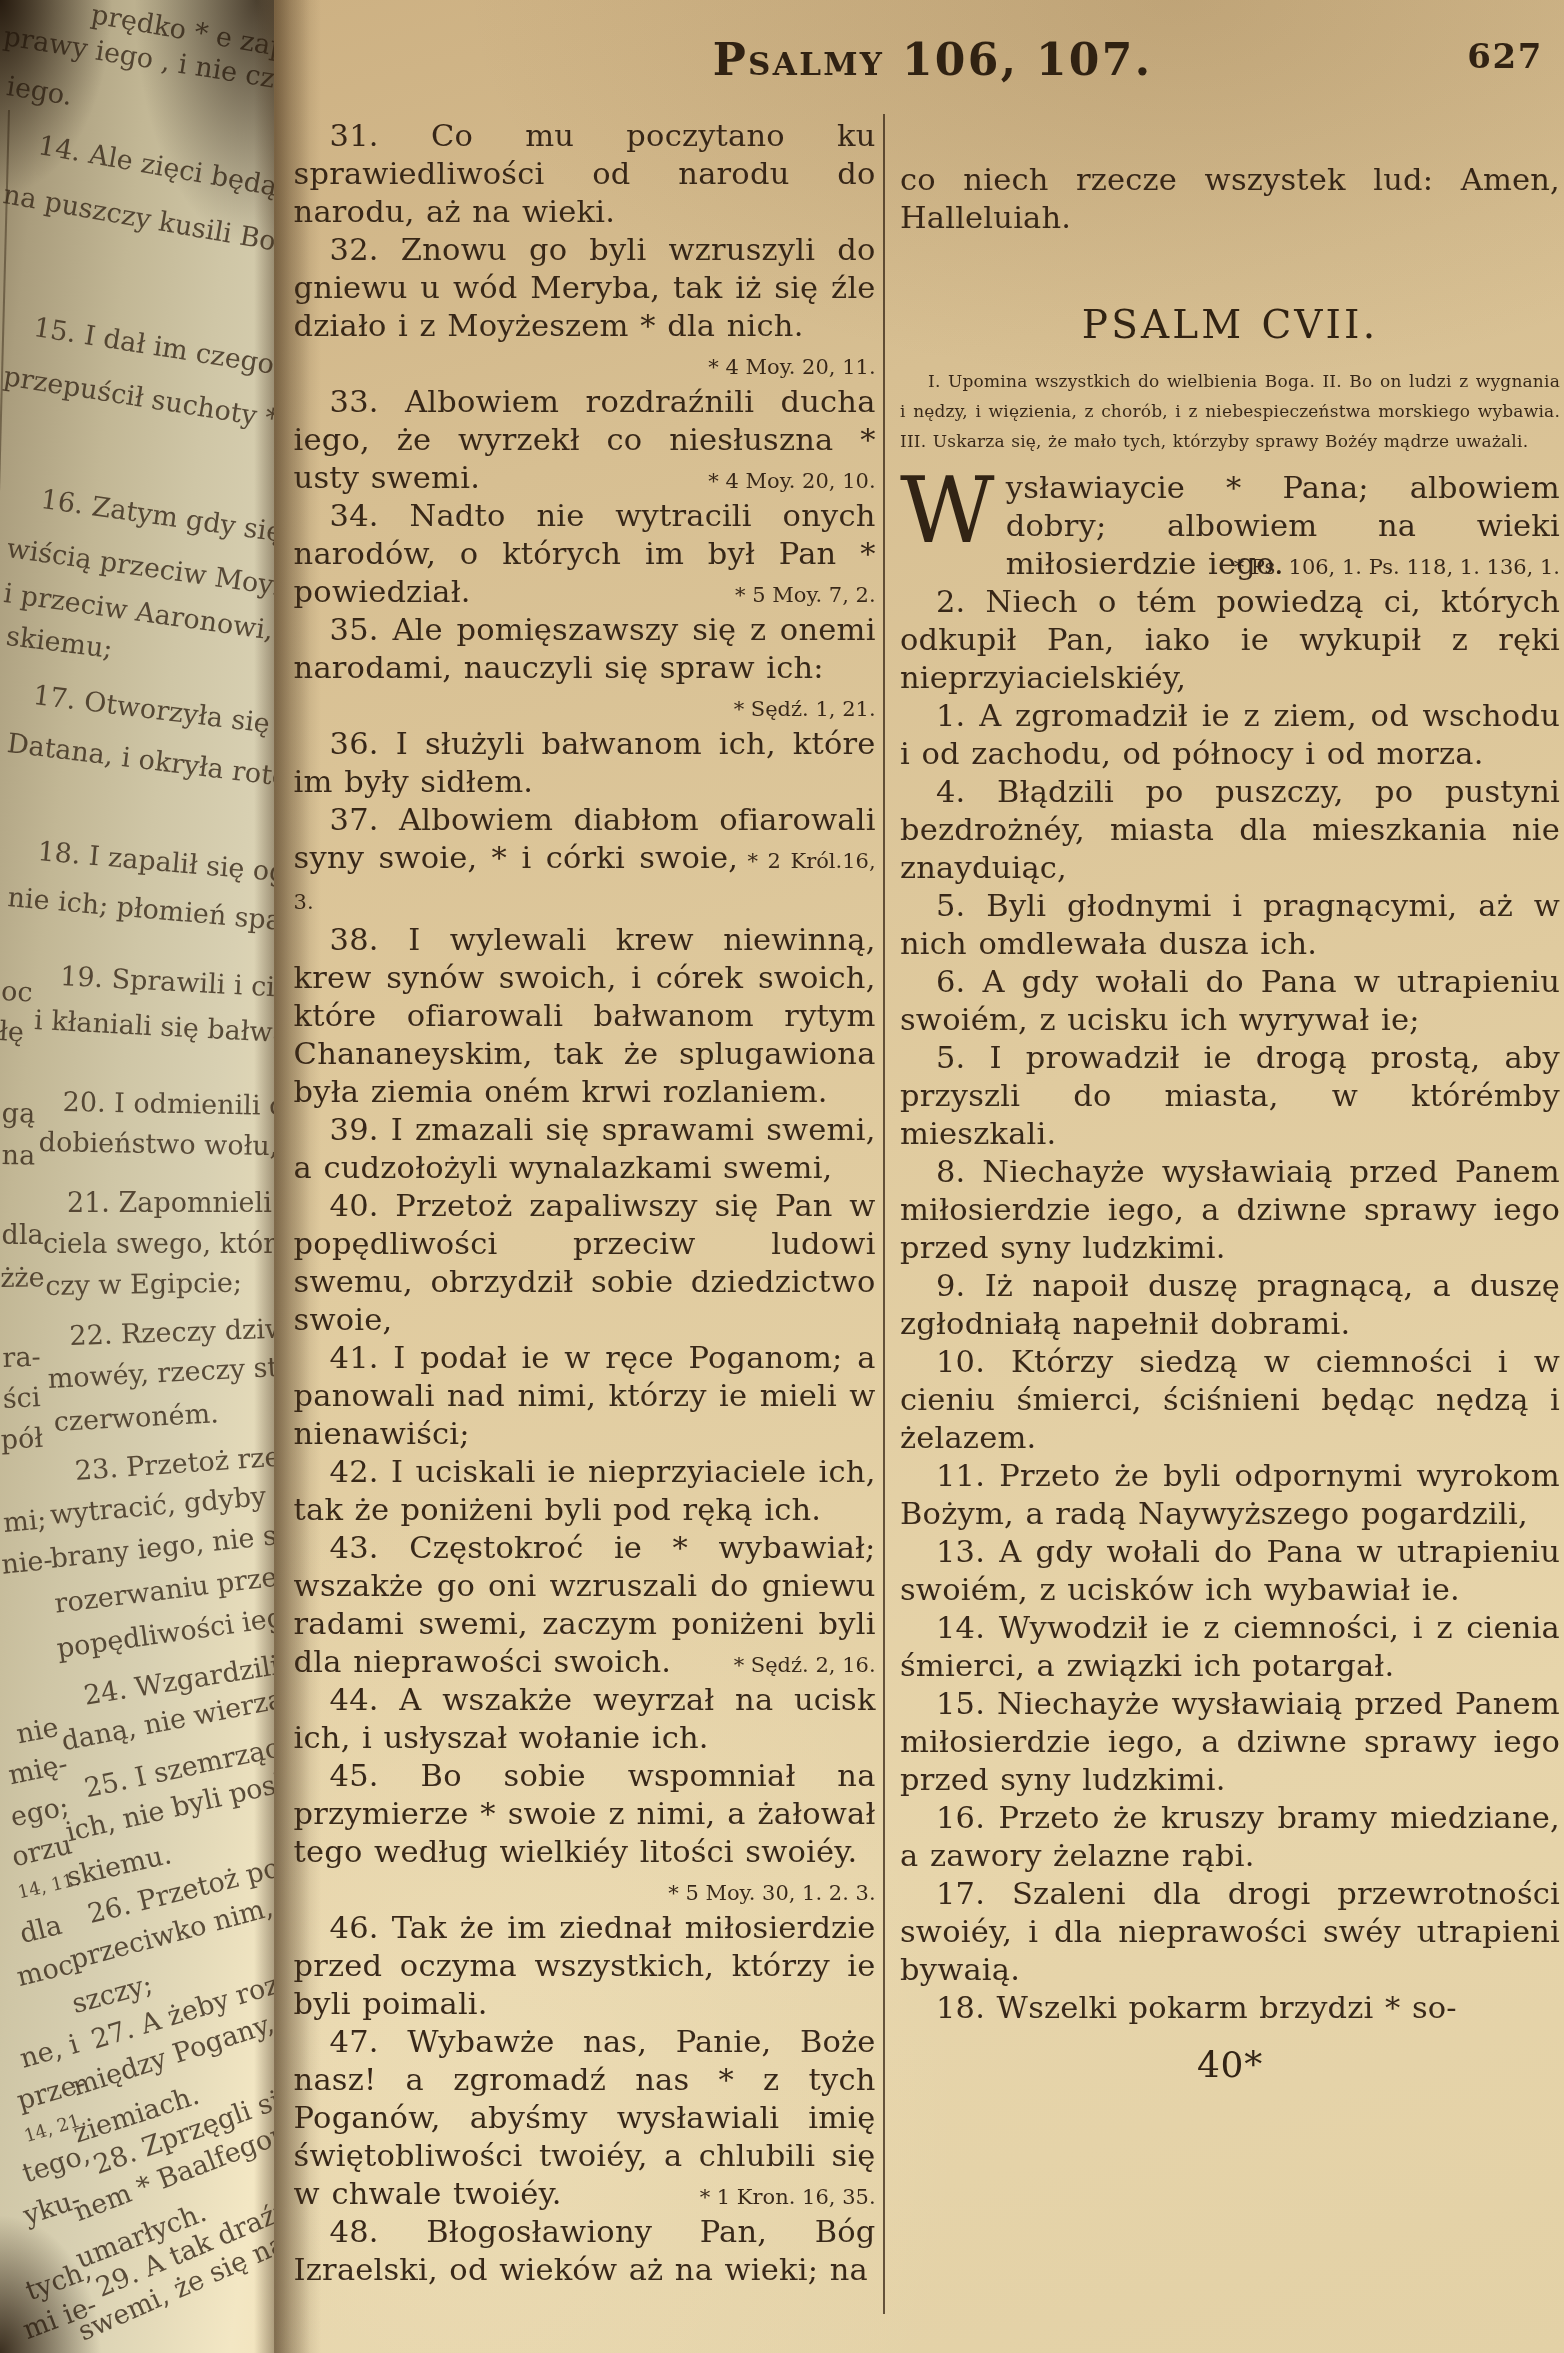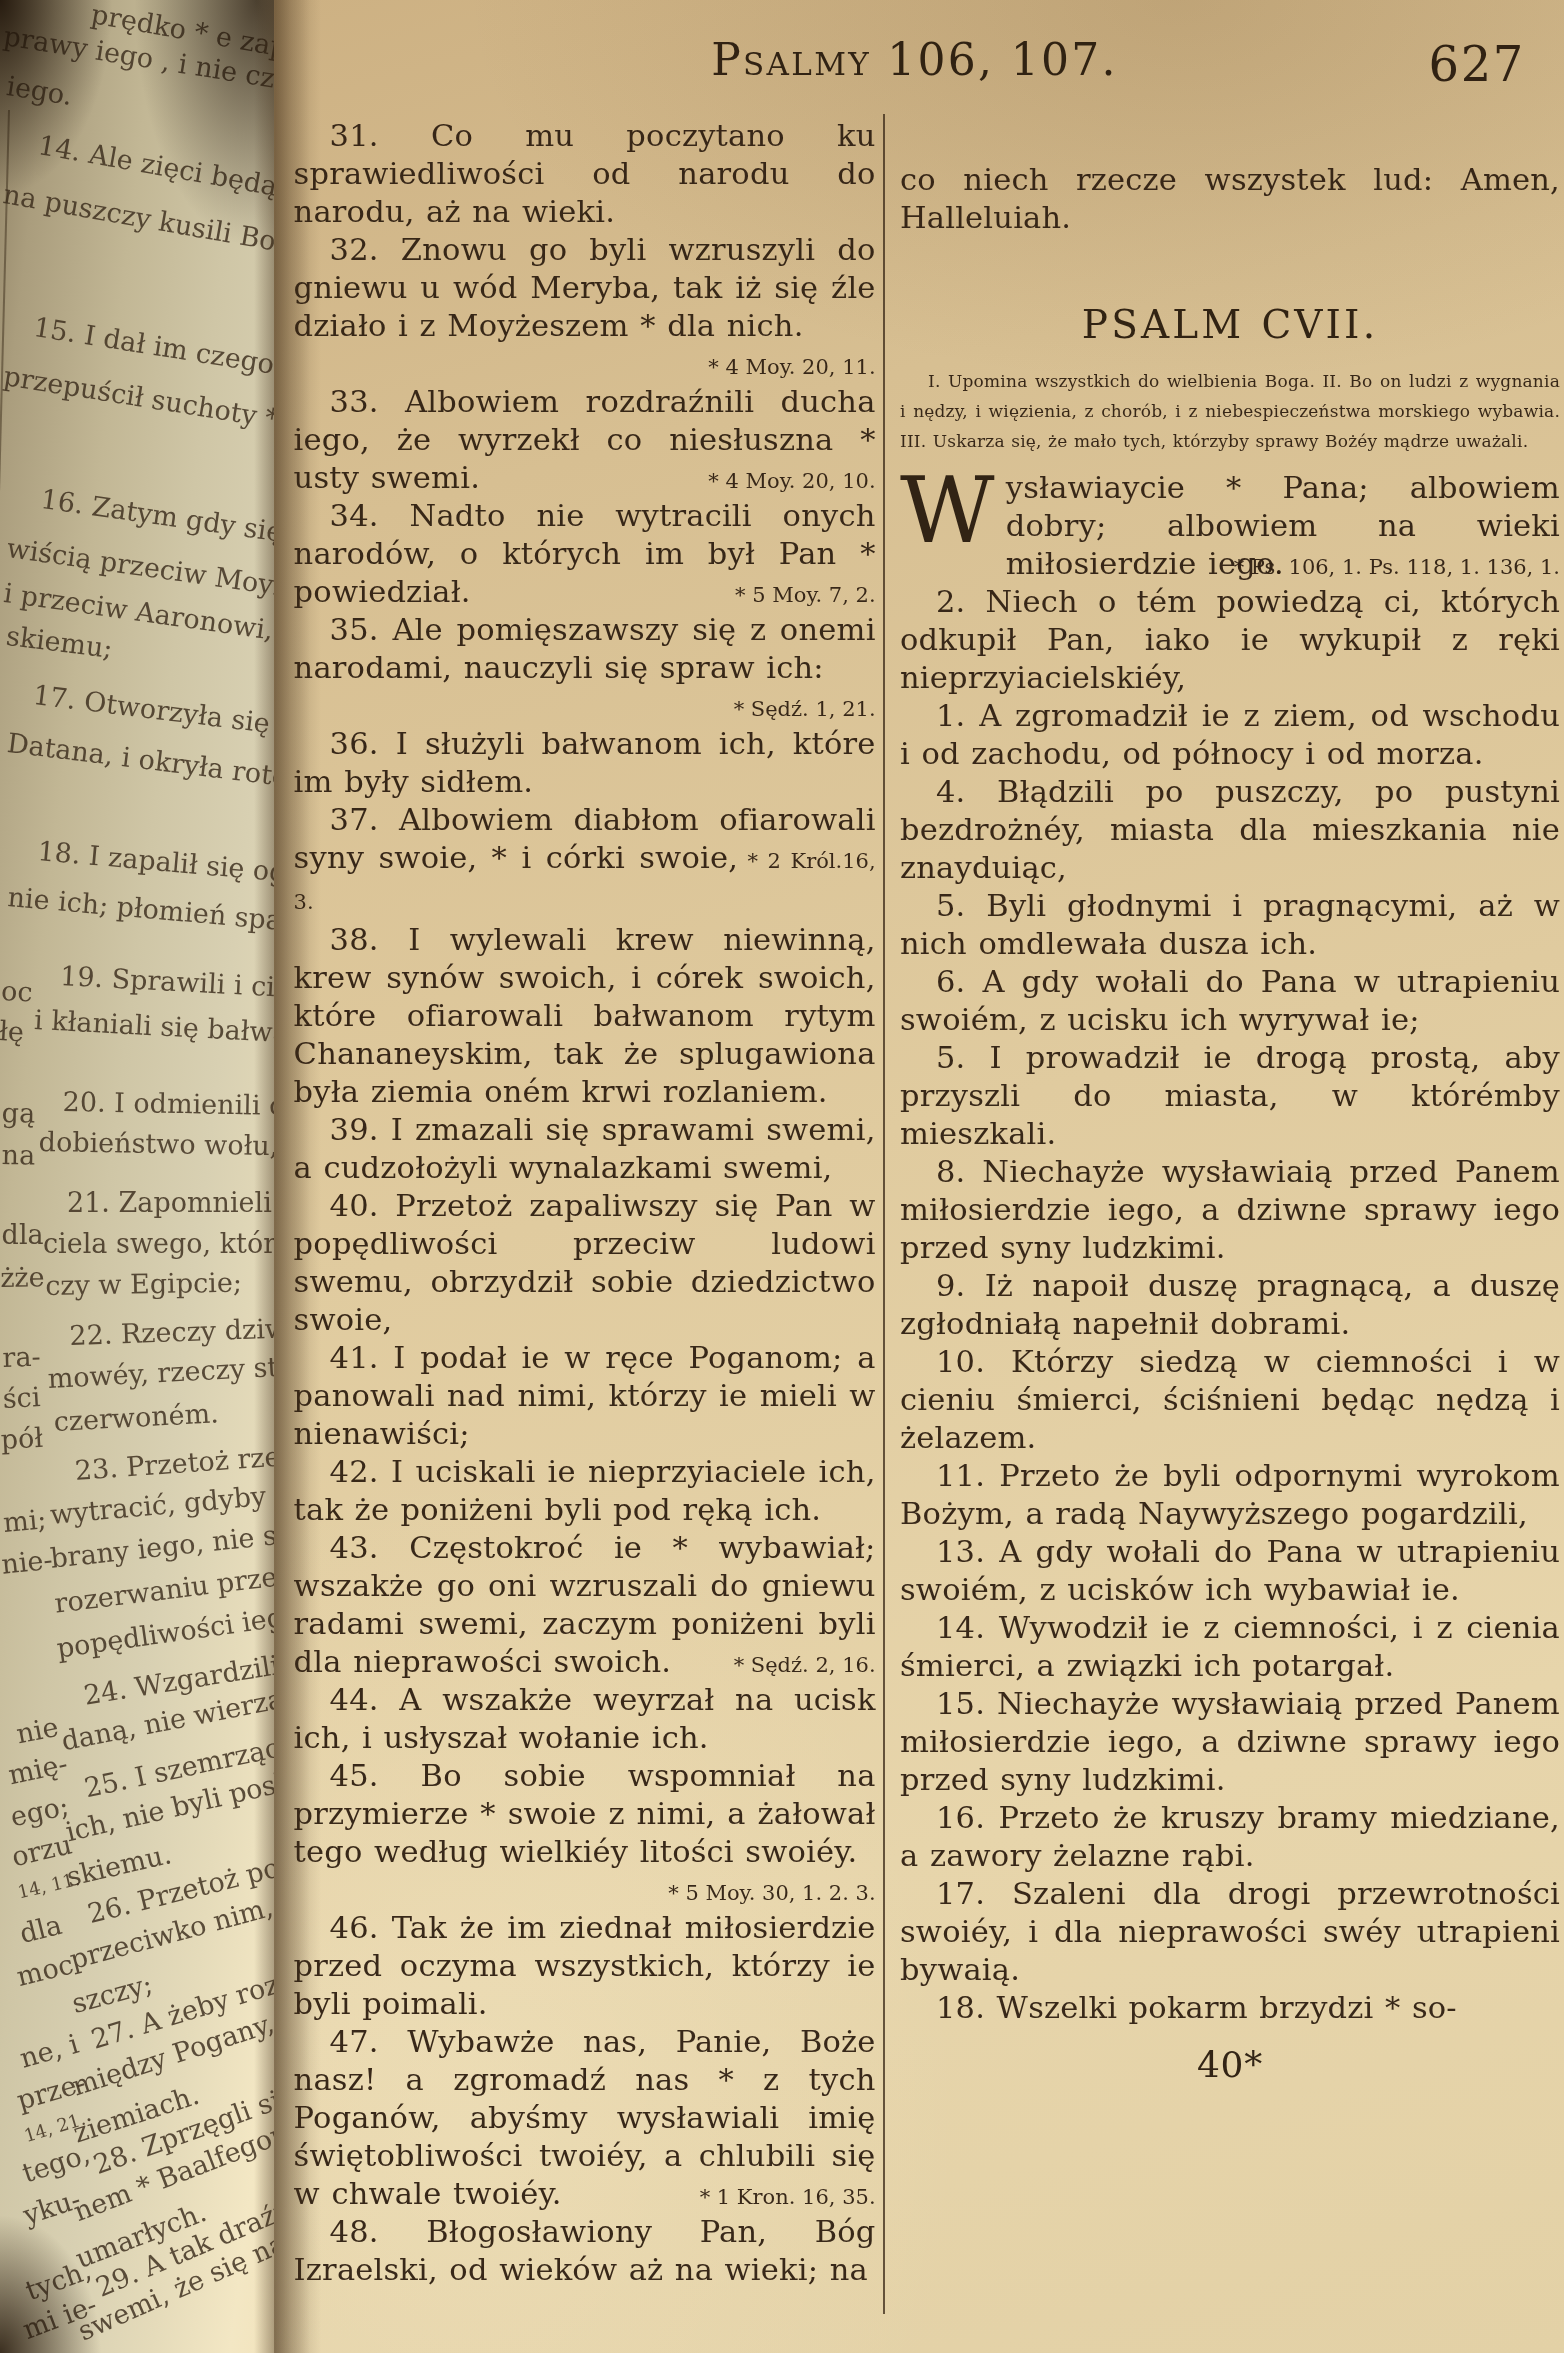--- a/index.html
+++ b/index.html
@@ -51,29 +51,29 @@
     background:
       radial-gradient(ellipse 1017px 548px at 70% 0%, rgba(118,86,46,0.20), transparent 70%),
       radial-gradient(ellipse 704px 939px at 15% 90%, rgba(255,246,216,0.22), transparent 70%),
       linear-gradient(165deg, #cdb183 0%, #d7bf92 20%, #e0cb9f 48%, #e7d5ab 75%, #e3d1a6 100%);
   }
   .page-main::before{
     content:"";position:absolute;left:0;top:0;width:36px;height:100%;
     background:linear-gradient(90deg, rgba(90,66,38,0.40), rgba(90,66,38,0) 100%);
   }
 
-  .page-header{position:absolute;left:8px;top:34px;width:1265px;height:63px;}
+  .page-header{position:absolute;left:26px;top:34px;width:1265px;height:63px;font-weight:bold;}
   .running-head{
     display:block;text-align:center;
     font-variant:small-caps;font-size:44px;letter-spacing:2.3px;
     color:rgba(40,26,13,0.95);
   }
   .page-number{
     position:absolute;right:22px;top:1.6px;
-    font-size:48px;letter-spacing:1.6px;color:rgba(40,26,13,0.95);
+    font-size:34px;letter-spacing:1.6px;color:rgba(40,26,13,0.95);
   }
 
   .col{position:absolute;top:117px;font-size:30.5px;line-height:38px;
     word-spacing:1.6px;letter-spacing:0.2px;}
   .col-left{left:19.6px;width:582px;}
   .col-right{left:626px;width:660px;}
   .col-divider{
     position:absolute;left:609px;top:114px;width:2.3px;height:2200px;
     background:rgba(56,39,21,0.75);
   }

